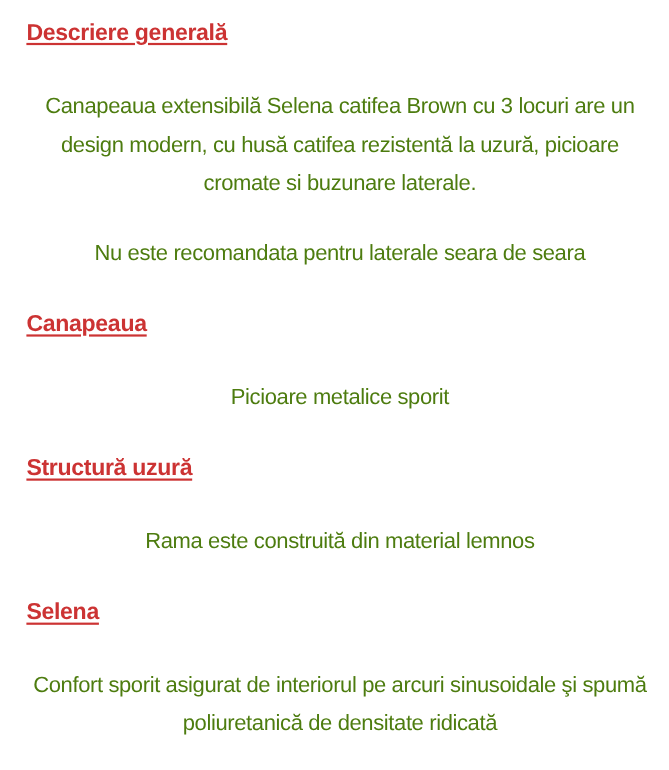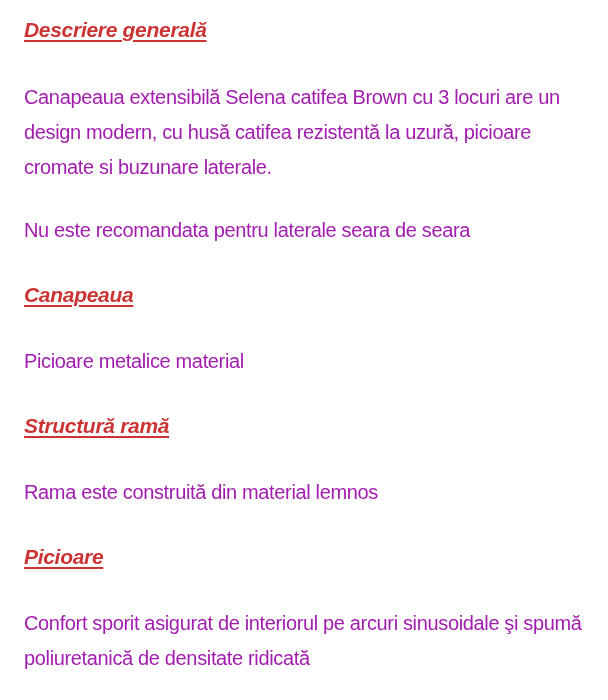--- a/index.html
+++ b/index.html
@@ -25,49 +25,49 @@
       margin: 0;
       font-size: 21px;
       font-weight: bold;
       color: #cc3333;
       text-decoration: underline;
       text-decoration-thickness: 2px;
       text-underline-offset: 3px;
       letter-spacing: -0.3px;
       white-space: nowrap;
       cursor: pointer;
-      font-style: italic;
     }
     .para {
       position: absolute;
       left: 24px;
       width: 570px;
       margin: 0;
       font-size: 20px;
       line-height: 35px;
-      color: #a21caf;
+      color: #4d7c0f;
       letter-spacing: -0.35px;
+      text-align: center;
     }
   </style>
 </head>
 <body>
 
 <div class="content">
 
   <h2 class="heading" style="top:18px;">Descriere generală</h2>
 
   <p class="para" style="top:80px;">Canapeaua extensibilă Selena catifea Brown cu 3 locuri are un design modern, cu husă catifea rezistentă la uzură, picioare cromate si buzunare laterale.</p>
 
   <p class="para" style="top:213px;">Nu este recomandata pentru laterale seara de seara</p>
 
   <h2 class="heading" style="top:283px;">Canapeaua</h2>
 
-  <p class="para" style="top:344px;">Picioare metalice material</p>
+  <p class="para" style="top:344px;">Picioare metalice sporit</p>
 
-  <h2 class="heading" style="top:414px;">Structură ramă</h2>
+  <h2 class="heading" style="top:414px;">Structură uzură</h2>
 
   <p class="para" style="top:475px;">Rama este construită din material lemnos</p>
 
-  <h2 class="heading" style="top:545px;">Picioare</h2>
+  <h2 class="heading" style="top:545px;">Selena</h2>
 
   <p class="para" style="top:606px;">Confort sporit asigurat de interiorul pe arcuri sinusoidale şi spumă poliuretanică de densitate ridicată</p>
 
 </div>
 
 </body></html>

